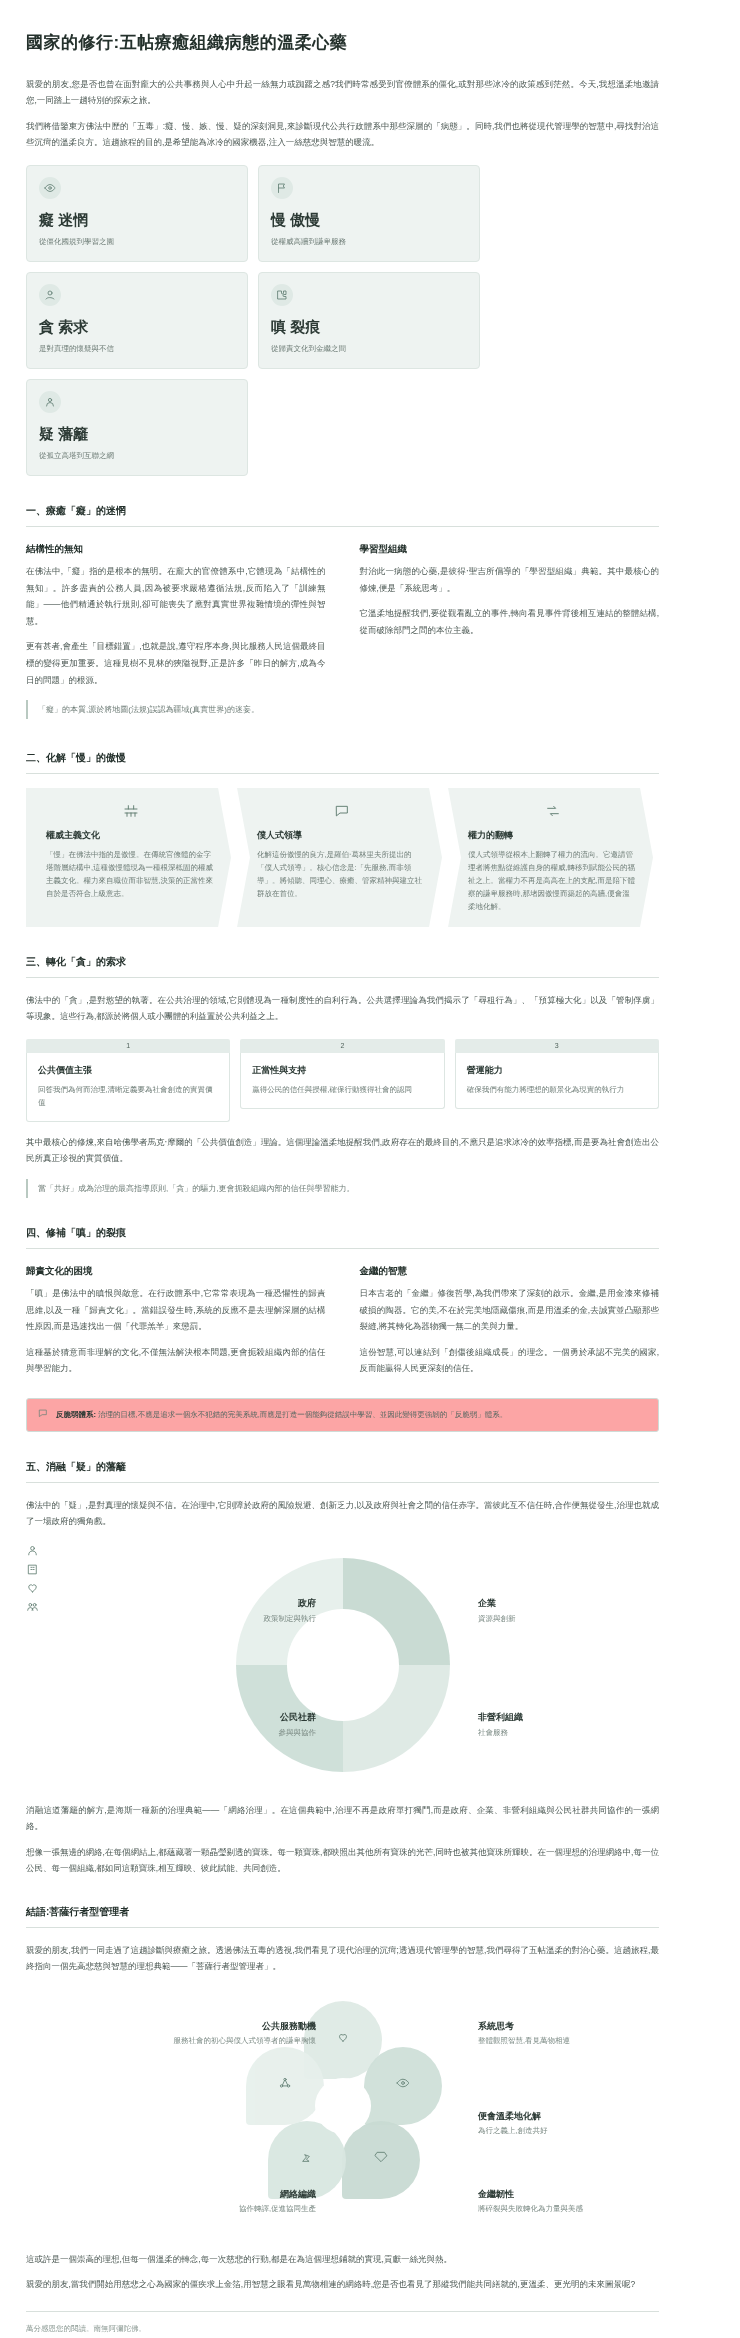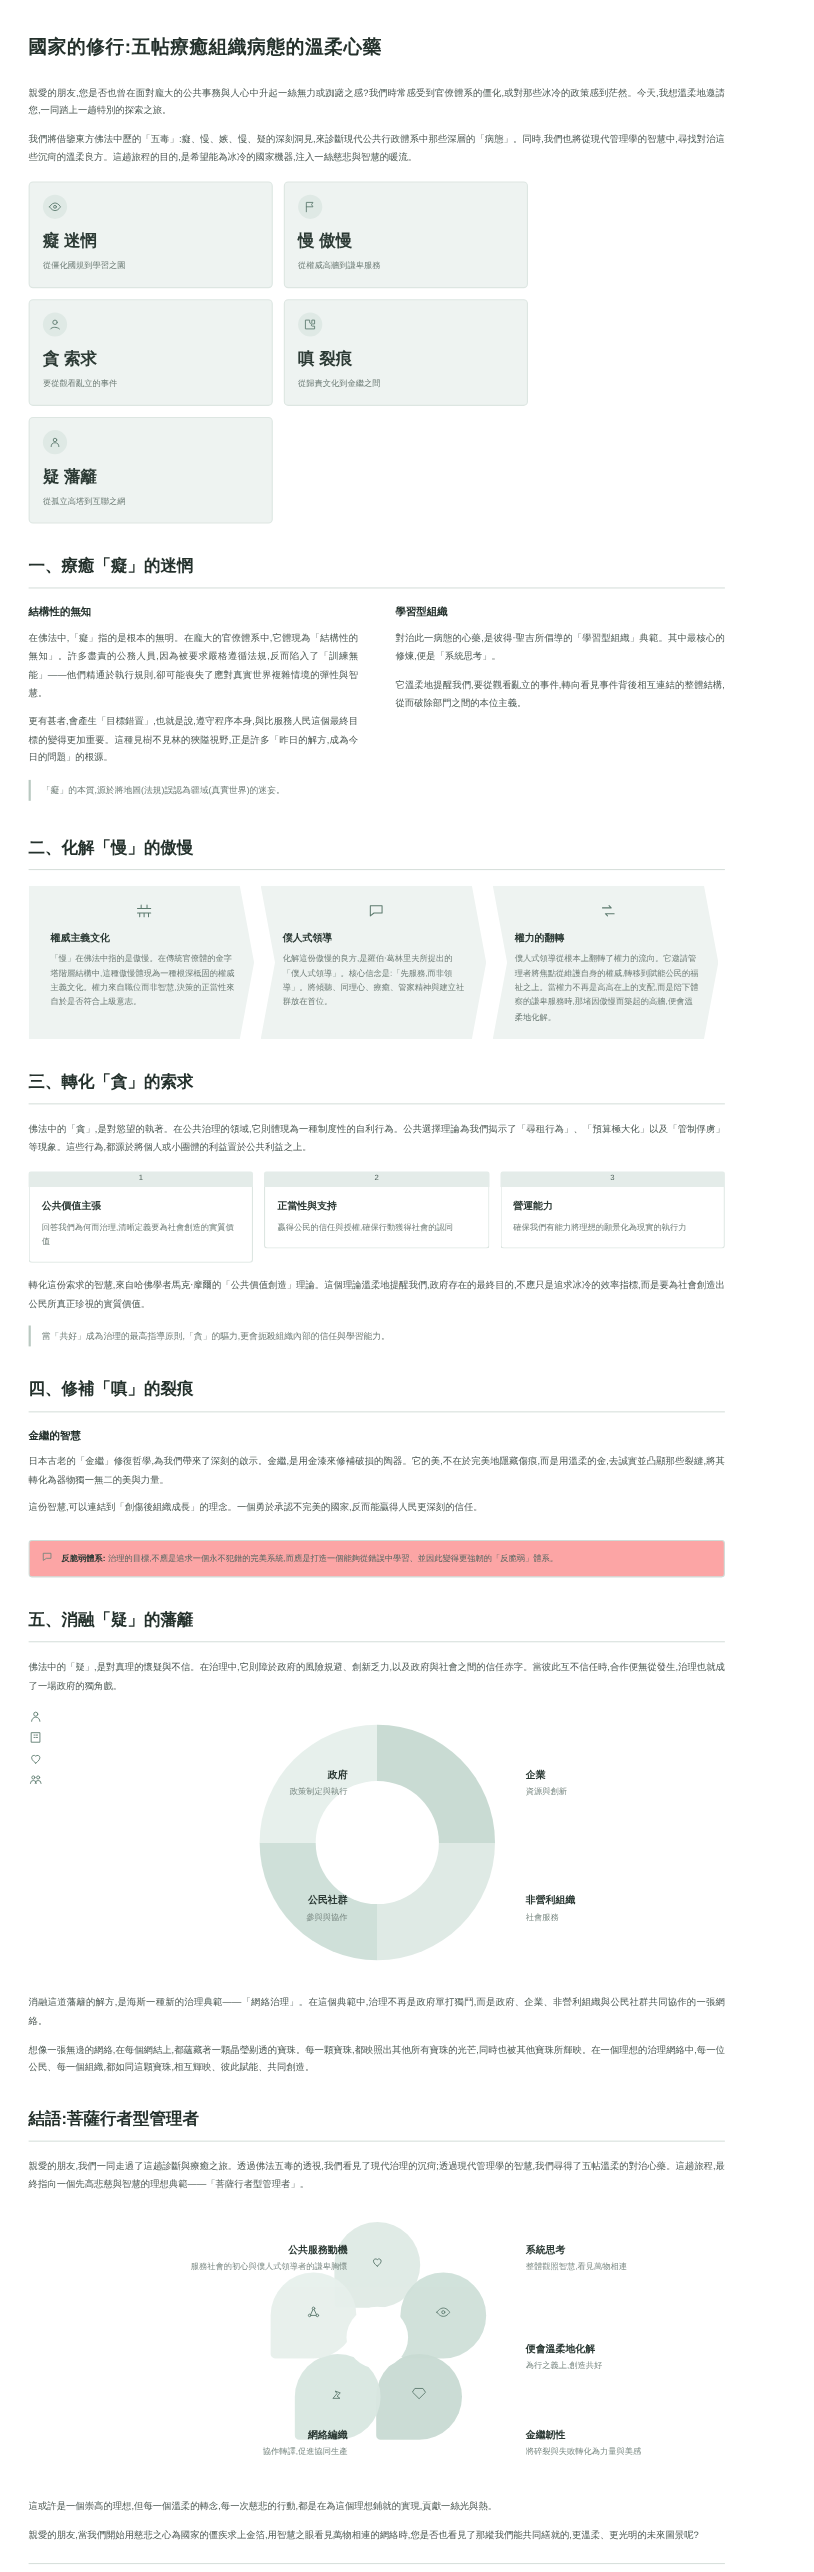--- a/index.html
+++ b/index.html
@@ -22,21 +22,21 @@
     letter-spacing: .5px;
   }
   p.body {
     font-size: 8.5px;
     color: #4a5752;
     margin: 0 0 9px 0;
     line-height: 1.95;
     text-align: justify;
   }
   h2.section-title {
-    font-size: 15px;
+    font-size: 10px;
     font-weight: bold;
     color: #24312c;
     margin: 26px 0 4px 0;
   }
   .rule {
     height: 1px; background: #d8e0dc; margin: 6px 0 14px 0;
   }
   h3.sub {
     font-size: 9.5px; font-weight: bold; color: #24312c; margin: 0 0 6px 0;
   }
@@ -153,21 +153,21 @@
       <div class="d">從權威高牆到謙卑服務</div>
     </div>
     <div class="card">
       <div class="ic">
         <svg width="12" height="12" viewBox="0 0 24 24" fill="none" stroke="#5c7a6e" stroke-width="1.6">
             <circle cx="12" cy="8" r="4"></circle>
             <path d="M4 20c2-4 12-4 16 0"></path>
           </svg>
       </div>
       <div class="t">貪 索求</div>
-      <div class="d">要從觀看亂立的事件</div>
+      <div class="d">是對真理的懷疑與不信</div>
     </div>
     <div class="card">
       <div class="ic">
         <svg width="12" height="12" viewBox="0 0 24 24" fill="none" stroke="#5c7a6e" stroke-width="1.6">
             <path d="M4 4h7v4a2 2 0 104 0V4h5v7h-4a2 2 0 100 4h4v5H4z"></path>
           </svg>
       </div>
       <div class="t">嗔 裂痕</div>
       <div class="d">從歸責文化到金繼之間</div>
     </div>
@@ -250,26 +250,31 @@
       </div>
     </div>
     <div class="num-card">
       <div class="bar">3</div>
       <div class="body">
         <div class="t">營運能力</div>
         <div class="d">確保我們有能力將理想的願景化為現實的執行力</div>
       </div>
     </div>
   </div>
-  <p class="body">轉化這份索求的智慧,來自哈佛學者馬克‧摩爾的「公共價值創造」理論。這個理論溫柔地提醒我們,政府存在的最終目的,不應只是追求冰冷的效率指標,而是要為社會創造出公民所真正珍視的實質價值。</p>
+  <p class="body">其中最核心的修煉,來自哈佛學者馬克‧摩爾的「公共價值創造」理論。這個理論溫柔地提醒我們,政府存在的最終目的,不應只是追求冰冷的效率指標,而是要為社會創造出公民所真正珍視的實質價值。</p>
   <div class="quote">當「共好」成為治理的最高指導原則,「貪」的驅力,更會扼殺組織內部的信任與學習能力。</div>
 
   <h2 class="section-title">四、修補「嗔」的裂痕</h2>
   <div class="rule"></div>
   <div class="two-col">
+    <div>
+      <h3 class="sub">歸責文化的困境</h3>
+      <p class="body">「嗔」是佛法中的瞋恨與敵意。在行政體系中,它常常表現為一種恐懼性的歸責思維,以及一種「歸責文化」。當錯誤發生時,系統的反應不是去理解深層的結構性原因,而是迅速找出一個「代罪羔羊」來懲罰。</p>
+      <p class="body">這種基於猜意而非理解的文化,不僅無法解決根本問題,更會扼殺組織內部的信任與學習能力。</p>
+    </div>
     <div>
       <h3 class="sub">金繼的智慧</h3>
       <p class="body">日本古老的「金繼」修復哲學,為我們帶來了深刻的啟示。金繼,是用金漆來修補破損的陶器。它的美,不在於完美地隱藏傷痕,而是用溫柔的金,去誠實並凸顯那些裂縫,將其轉化為器物獨一無二的美與力量。</p>
       <p class="body">這份智慧,可以連結到「創傷後組織成長」的理念。一個勇於承認不完美的國家,反而能贏得人民更深刻的信任。</p>
     </div>
   </div>
   <div class="callout">
     <span>
       <svg width="10" height="10" viewBox="0 0 24 24" fill="none" stroke="#6d8279" stroke-width="1.8">
           <path d="M4 5h16v11H10l-6 4z"></path>

